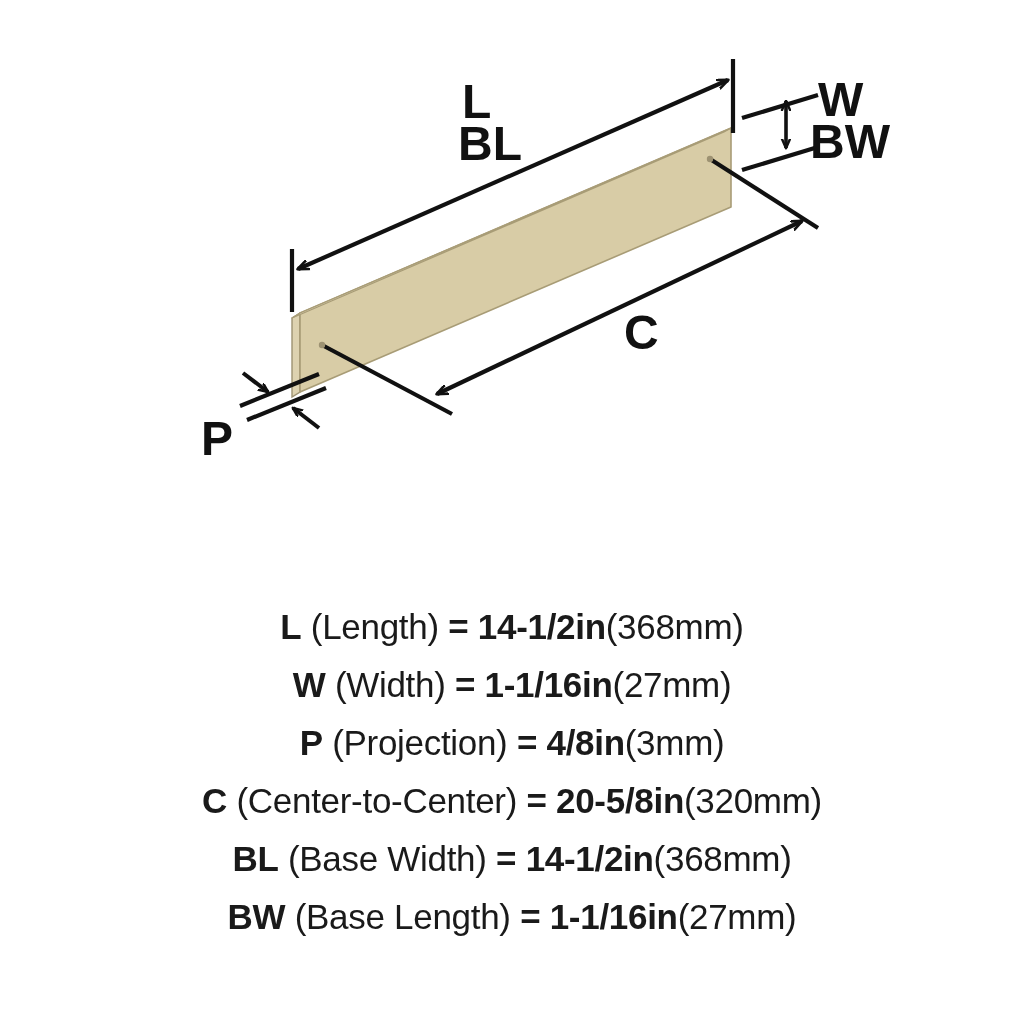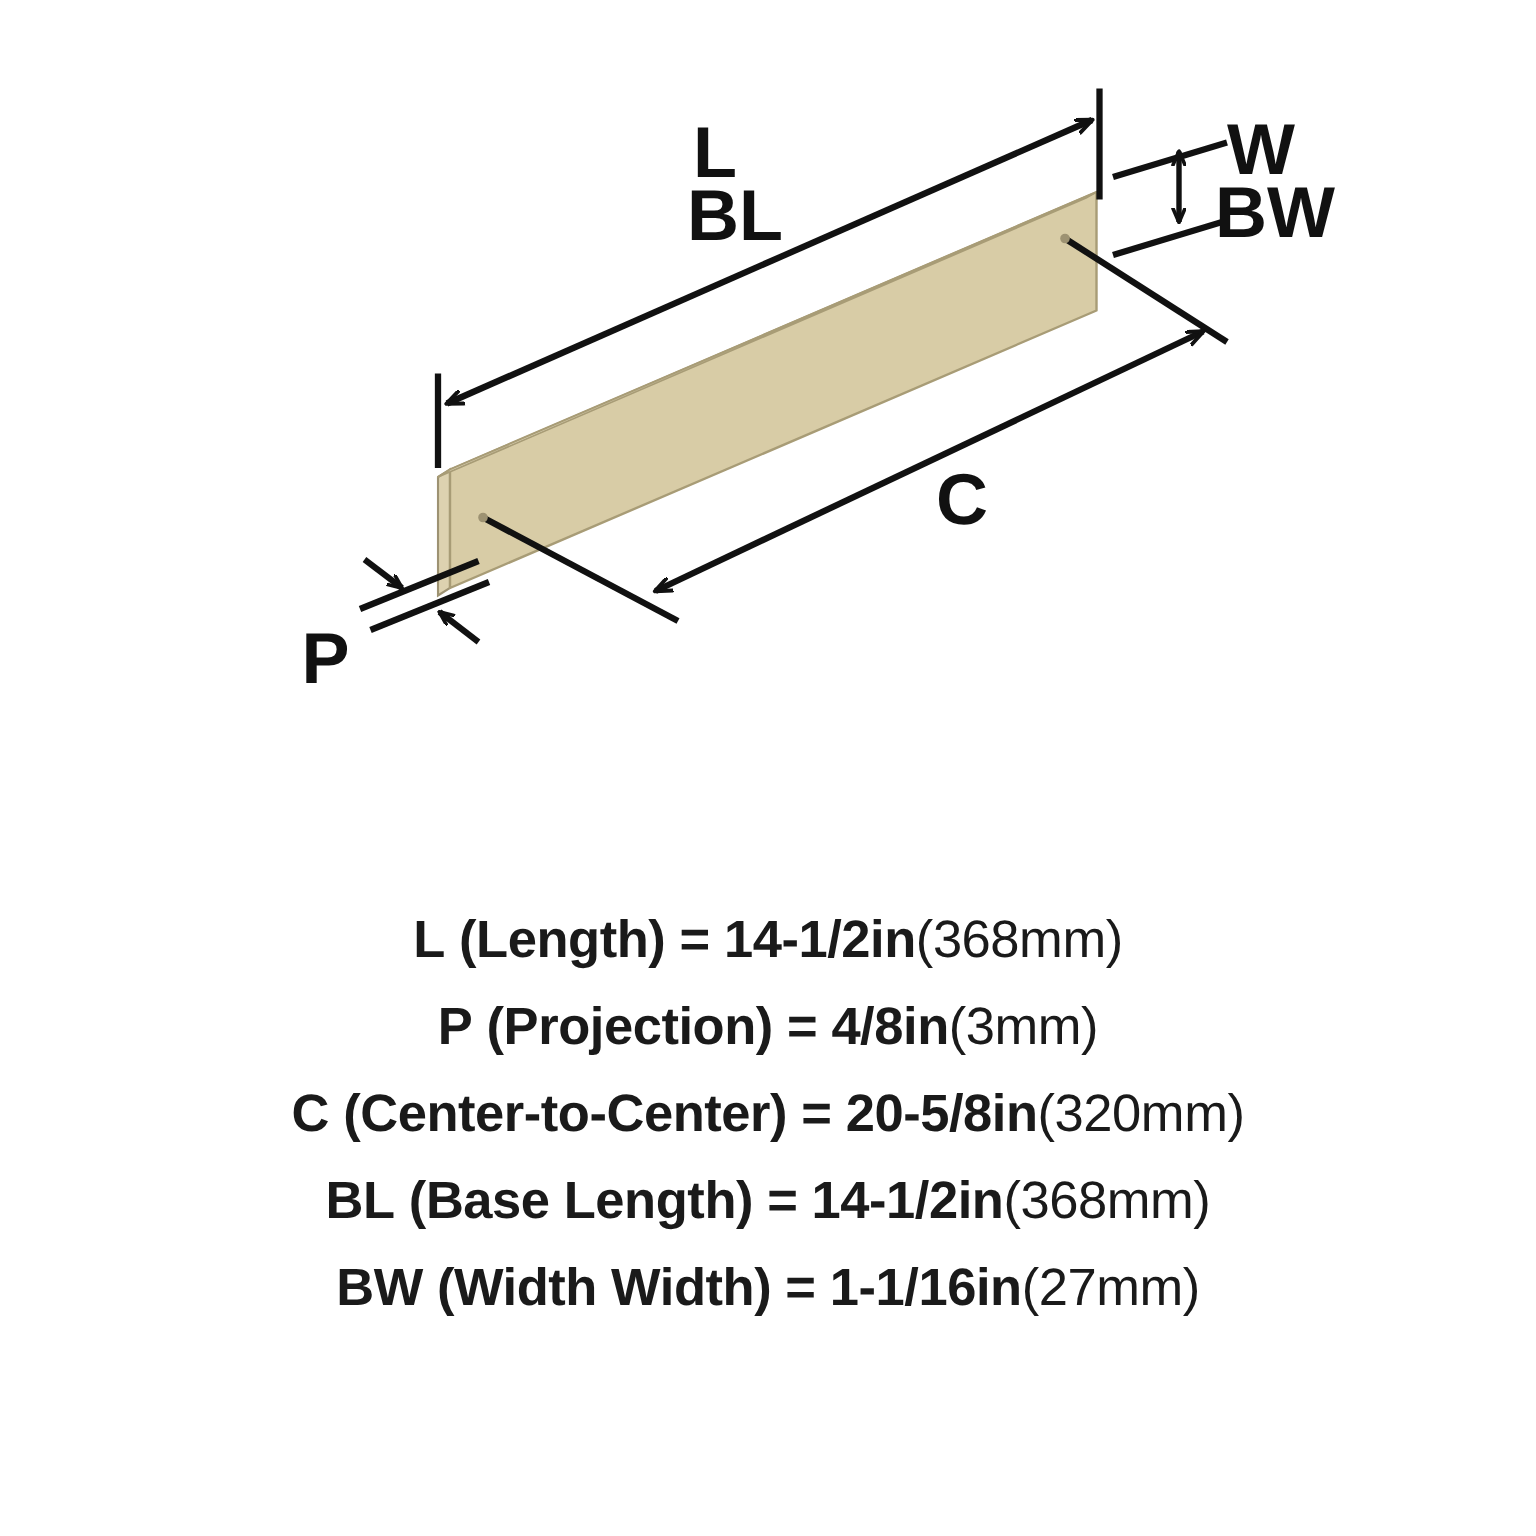--- a/index.html
+++ b/index.html
@@ -47,21 +47,21 @@
     font-size: 35px;
     line-height: 58px;
     color: #1a1a1a;
     white-space: nowrap;
     letter-spacing: -0.3px;
   }
   .spec-key {
     font-weight: bold;
   }
   .spec-name {
-    font-weight: bold;
+    font-weight: normal;
   }
   .spec-eq {
     font-weight: bold;
   }
   .spec-imperial {
     font-weight: bold;
   }
   .spec-metric {
     font-weight: normal;
     text-align: right;
@@ -150,32 +150,35 @@
 
     <text class="dim-label" x="201" y="455" font-size="48">P</text>
   </svg>
 
   <div id="spec-list">
 
     <div class="spec-line">
       <span class="spec-key">L</span><span>&nbsp;</span><span class="spec-name">(Length)</span><span>&nbsp;</span><span class="spec-eq">=</span><span>&nbsp;</span><span class="spec-imperial">14-1/2in</span><span class="spec-metric">(368mm)</span>
     </div>
 
+    <div class="spec-line">
+      <span class="spec-key">W</span><span>&nbsp;</span><span class="spec-name">(Width)</span><span>&nbsp;</span><span class="spec-eq">=</span><span>&nbsp;</span><span class="spec-imperial">1-1/16in</span><span class="spec-metric">(27mm)</span>
+    </div>
 
     <div class="spec-line">
       <span class="spec-key">P</span><span>&nbsp;</span><span class="spec-name">(Projection)</span><span>&nbsp;</span><span class="spec-eq">=</span><span>&nbsp;</span><span class="spec-imperial">4/8in</span><span class="spec-metric">(3mm)</span>
     </div>
 
     <div class="spec-line">
       <span class="spec-key">C</span><span>&nbsp;</span><span class="spec-name">(Center-to-Center)</span><span>&nbsp;</span><span class="spec-eq">=</span><span>&nbsp;</span><span class="spec-imperial">20-5/8in</span><span class="spec-metric">(320mm)</span>
     </div>
 
     <div class="spec-line">
-      <span class="spec-key">BL</span><span>&nbsp;</span><span class="spec-name">(Base Length)</span><span>&nbsp;</span><span class="spec-eq">=</span><span>&nbsp;</span><span class="spec-imperial">14-1/2in</span><span class="spec-metric">(368mm)</span>
+      <span class="spec-key">BL</span><span>&nbsp;</span><span class="spec-name">(Base Width)</span><span>&nbsp;</span><span class="spec-eq">=</span><span>&nbsp;</span><span class="spec-imperial">14-1/2in</span><span class="spec-metric">(368mm)</span>
     </div>
 
     <div class="spec-line">
-      <span class="spec-key">BW</span><span>&nbsp;</span><span class="spec-name">(Width Width)</span><span>&nbsp;</span><span class="spec-eq">=</span><span>&nbsp;</span><span class="spec-imperial">1-1/16in</span><span class="spec-metric">(27mm)</span>
+      <span class="spec-key">BW</span><span>&nbsp;</span><span class="spec-name">(Base Length)</span><span>&nbsp;</span><span class="spec-eq">=</span><span>&nbsp;</span><span class="spec-imperial">1-1/16in</span><span class="spec-metric">(27mm)</span>
     </div>
 
   </div>
 
 </div>
 
 </body></html>

